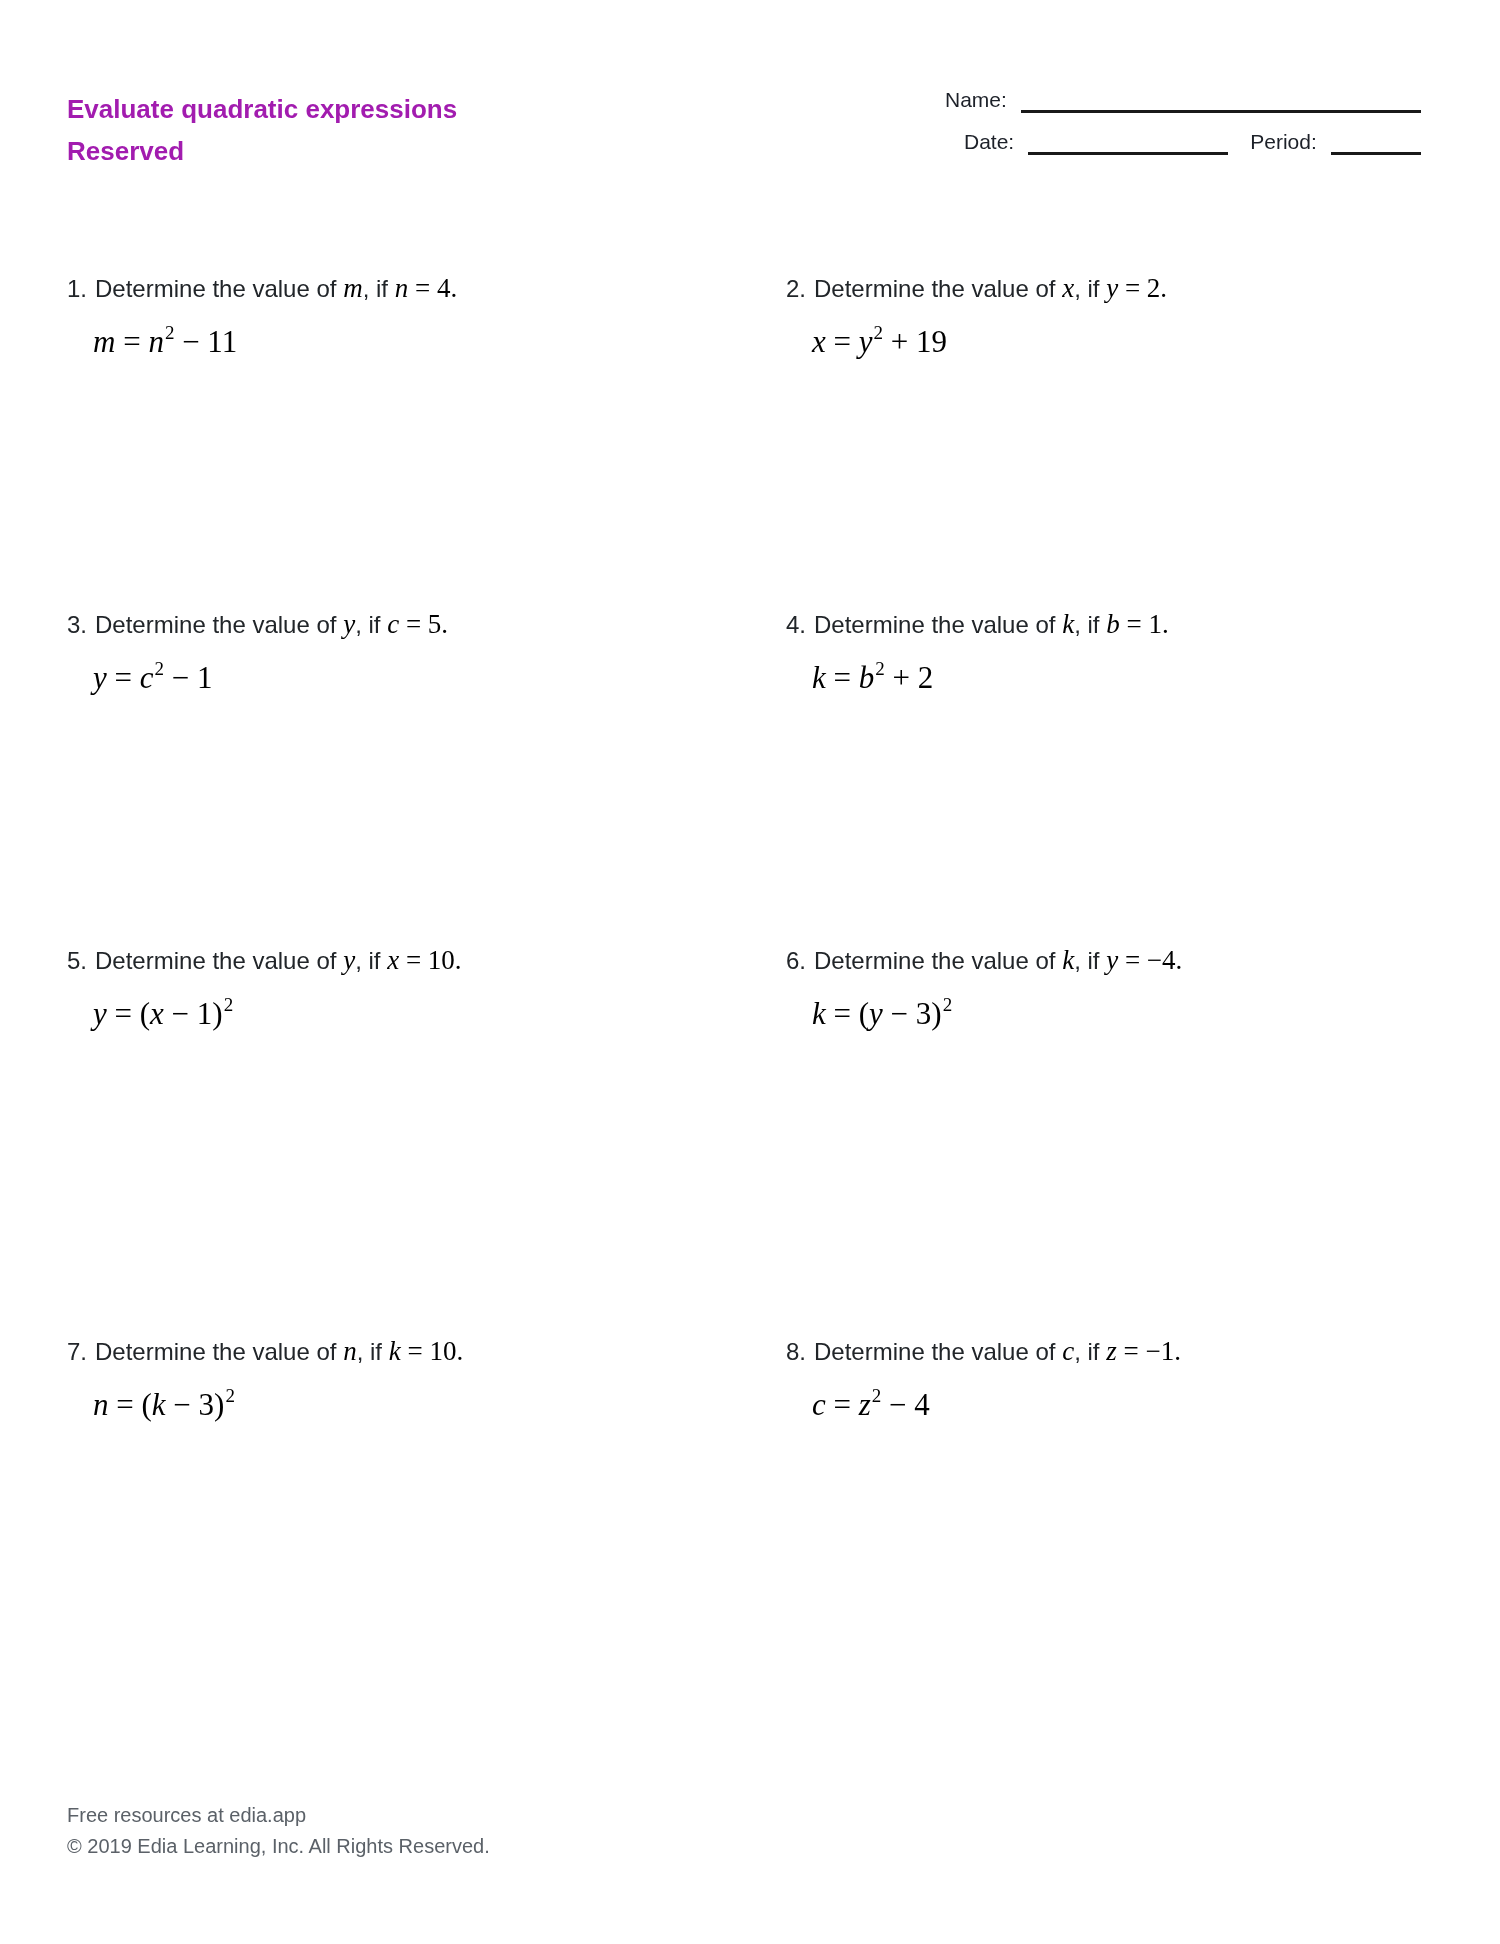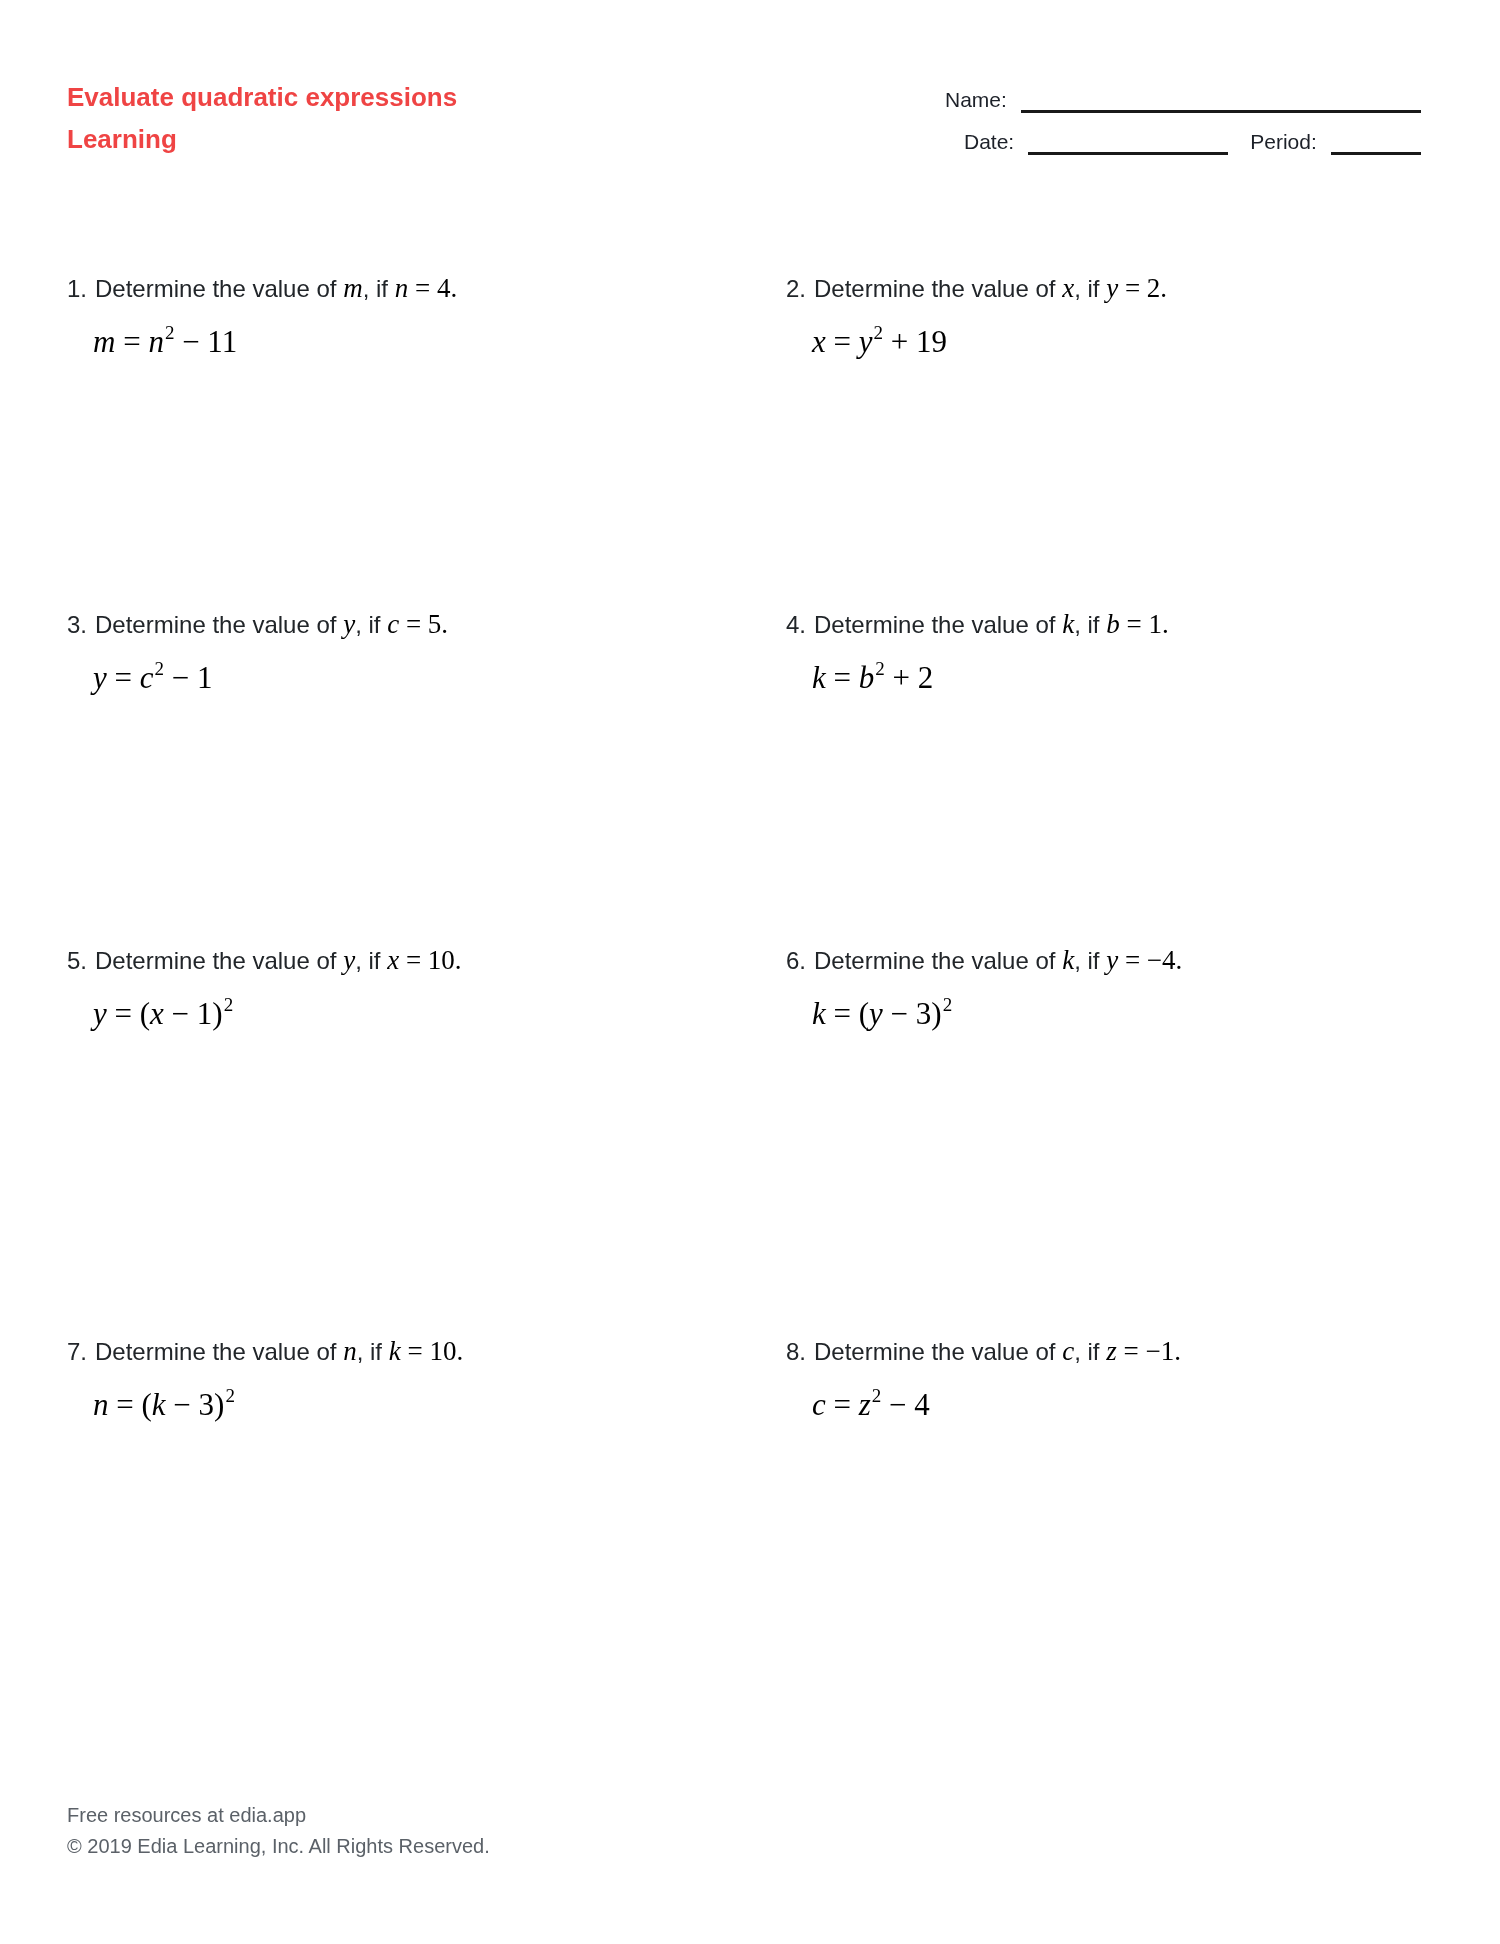--- a/index.html
+++ b/index.html
@@ -16,25 +16,25 @@
     height:1944px;
     background:#ffffff;
     font-family:"Liberation Sans", sans-serif;
     color:var(--text);
     overflow:hidden;
   }
 
   
   .title-block{
     position:absolute;
-    left:67px; top:76px;
+    left:67px; top:88px;
     font-size:26px;
     font-weight:700;
     line-height:42px;
-    color:#ef4444;
+    color:#a21caf;
   }
   .header-fields{
     position:absolute;
     left:945px; top:88px;
     width:476px;
     font-size:21px;
     color:#1d2129;
   }
   .field-row{
     display:flex;
@@ -112,21 +112,21 @@
     color:var(--footer);
   }
 </style>
 </head>
 <body>
 
 <div class="page">
 
   <div class="title-block">
     <div>Evaluate quadratic expressions</div>
-    <div>Learning</div>
+    <div>Reserved</div>
   </div>
 
   <div class="header-fields">
     <div class="field-row">
       <span class="field-label">Name:</span>
       <span class="fill-line name"></span>
     </div>
     <div class="field-row">
       <span class="field-label">Date:</span>
       <span class="fill-line date"></span>

